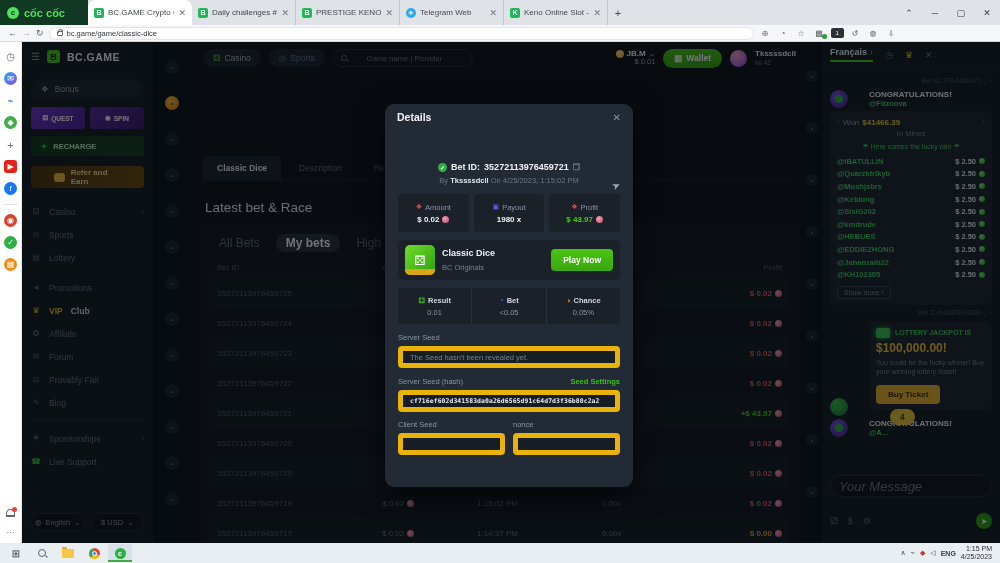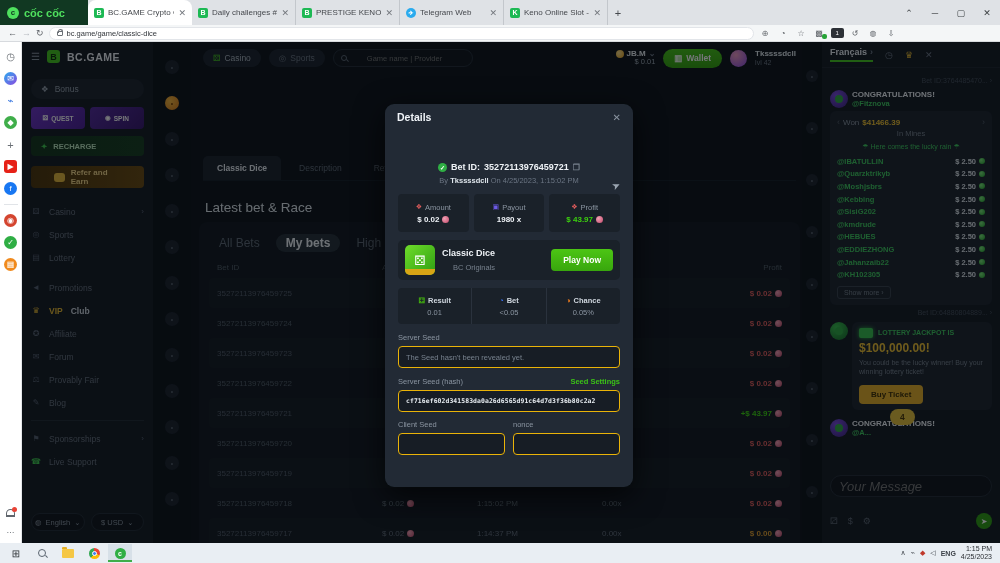--- a/index.html
+++ b/index.html
@@ -162,21 +162,21 @@
   .chat-head { height:26px; display:flex; align-items:center; padding:0 8px; gap:4px;
                border-bottom:1px solid #1d242e; }
   .room { color:#e8edf2; font-size:9px; font-weight:bold; border-bottom:2px solid #45c81e;
           padding-bottom:3px; display:flex; align-items:center; gap:3px; }
   .chat-hic { color:#6b7583; font-size:9px; margin-left:8px; }
   .chat-hic.trophy { color:#e8b931; }
   .chat-hic:first-of-type { margin-left:auto; }
   .chat-body { position:absolute; top:28px; left:0; right:0; bottom:78px; padding:4px 8px;
                overflow:hidden; }
   .betlink { text-align:right; color:#444e5a; font-size:7px; margin:3px 0 6px; }
-  .cmsg { display:flex; gap:4px; margin-bottom:3px; }
+  .cmsg { display:flex; gap:21px; margin-bottom:3px;align-items:flex-end; }
   .cavatar { width:18px; height:18px; border-radius:50%; flex:none;
              background:radial-gradient(circle at 35% 30%, #7a4ae0, #3c2380); position:relative; }
   .cavatar::after { content:""; position:absolute; inset:5px; border-radius:50%; background:#2fae44; }
   .cav-lottery { background:radial-gradient(circle at 35% 30%, #39c14e, #176b2a); }
   .congrats-title { color:#eef2f6; font-size:8px; font-weight:bold; }
   .congrats-user { color:#3fca5e; font-size:7.5px; font-weight:bold; }
   .wincard { background:#1d242e; border-radius:6px; padding:6px 7px; margin-bottom:4px; }
   .won-line { display:flex; align-items:center; justify-content:center; gap:3px; font-size:8px;
               color:#8a94a0; }
   .won-amt { color:#f2c231; font-weight:bold; }
@@ -236,33 +236,33 @@
   .stat-ic { font-size:7px; }
   .stat-val { color:#eef2f6; font-size:8px; font-weight:bold; display:flex; align-items:center; gap:3px; }
   .stat-val.green { color:#3cd10e; }
   .gamecard { margin-top:8px; background:#1a2129; border-radius:5px; height:40px; display:flex;
               align-items:center; gap:7px; padding:0 7px; }
   .thumb { width:30px; height:30px; border-radius:5px; background:linear-gradient(135deg,#6edc2a,#2f9e12);
            display:flex; align-items:center; justify-content:center; color:#fff; font-size:13px;
            position:relative; overflow:hidden; flex:none; }
   .thumb::after { content:""; position:absolute; left:0; right:0; bottom:0; height:6px; background:#d9a515; }
   .gname { color:#eef2f6; font-size:9px; font-weight:bold; }
-  .gprov { color:#77818d; font-size:7.5px; margin-top:5px;text-align:right; }
+  .gprov { color:#77818d; font-size:7.5px; margin-top:5px; }
   .playnow { margin-left:auto; background:linear-gradient(180deg,#4cc514,#38a60d); color:#fff;
              font-size:8.5px; font-weight:bold; border-radius:4px; padding:6px 12px; }
   .results { margin-top:8px; background:#1a2129; border-radius:4px; height:36px; display:flex;
              align-items:stretch; }
   .rescol { flex:1; display:flex; flex-direction:column; align-items:center; justify-content:center;
             gap:3px; border-right:1px solid #2a323d; }
   .rescol:last-child { border-right:none; }
   .res-label { display:flex; align-items:center; gap:3px; color:#cfd6de; font-size:7.5px; font-weight:bold; }
   .res-val { color:#8a94a0; font-size:7.5px; }
   .seed-label { color:#8a94a0; font-size:7.5px; margin-top:9px; display:flex; justify-content:space-between; }
   .seed-settings { color:#3bc117; font-weight:bold; }
-  .seedbox { margin-top:4px; background:#171d25; border:1px solid #eab308; border-radius:4px;
+  .seedbox { margin-top:4px; background:#171d25; border:5px solid #eab308; border-radius:4px;
              height:22px; display:flex; align-items:center; padding:0 7px; color:#77818d; font-size:7.5px; }
   .seedbox.hash { color:#e8edf2; font-weight:bold; font-family:"DejaVu Sans Mono", monospace;
                   font-size:6.4px; letter-spacing:0.1px; }
   .cn-row { display:flex; gap:8px; margin-top:8px; }
   .cn-col { flex:1; }
 
   
   .taskbar { position:absolute; left:0; right:0; bottom:0; height:20px; background:#e9eef3;
              display:flex; align-items:center; gap:2px; padding:0 4px; z-index:20; }
   .tb-ic { width:24px; height:18px; display:flex; align-items:center; justify-content:center;

